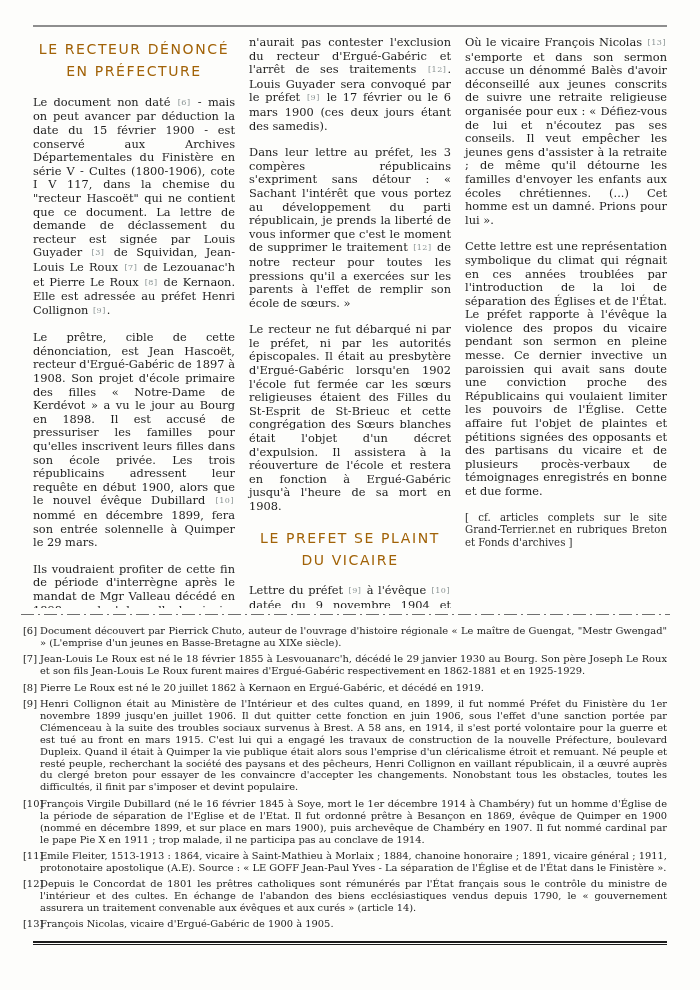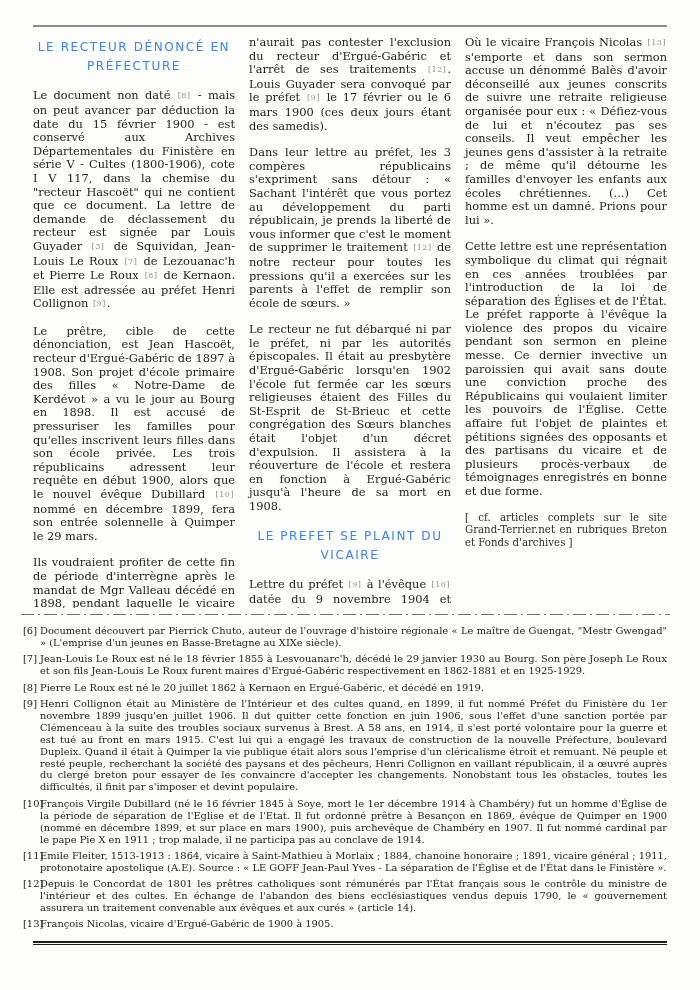--- a/index.html
+++ b/index.html
@@ -31,25 +31,25 @@
   .col {
     flex:1 1 0;
     min-width:0;
     text-align:justify;
     font-size:11.4px;
     line-height:13.6px;
     color:#1d1d1d;
   }
   .heading {
     font-family:"DejaVu Sans", sans-serif;
-    font-size:12px;
+    font-size:14px;
     letter-spacing:1.6px;
     text-align:center;
     line-height:1.6;
-    color:#3b82f6;
+    color:#a16207;
     margin:2px 0 13px 0;
   }
   .heading.mid { margin-top:12px; }
   .para { margin:0 0 13px 0; }
   .para .it { }
   .fnref {
     font-size:8px;
     color:#8a9494;
     position:relative; top:-1px;
     letter-spacing:0.5px;

